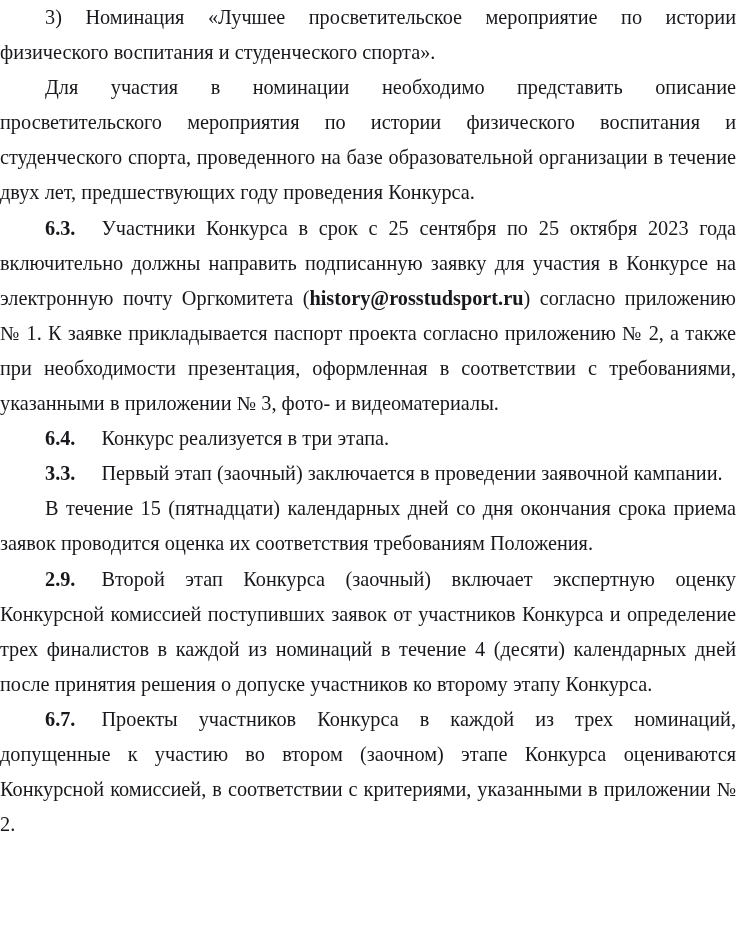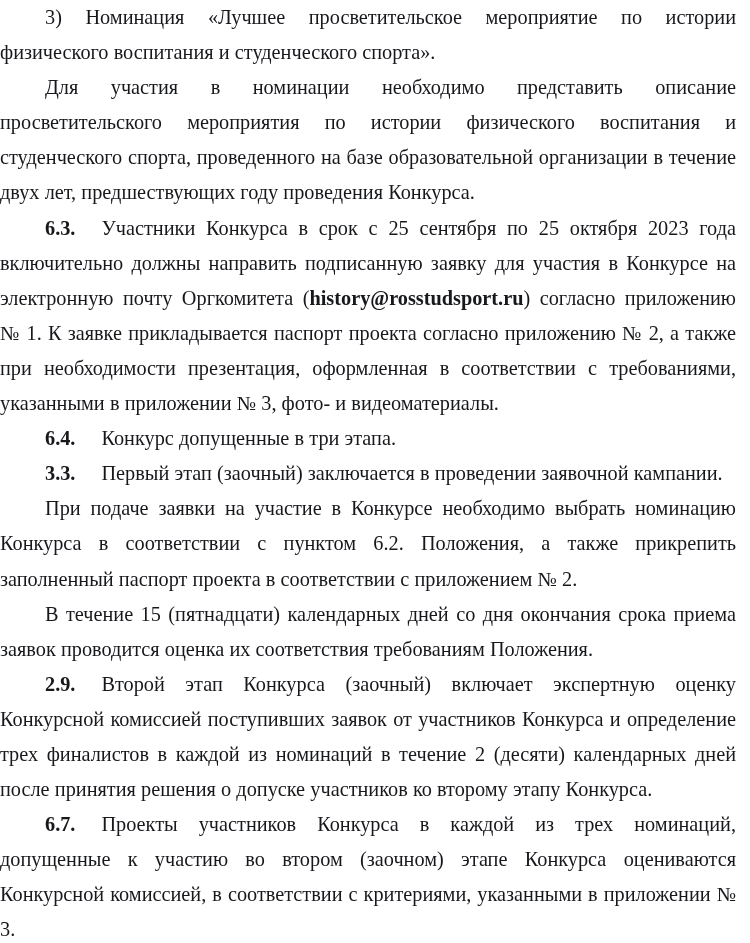--- a/index.html
+++ b/index.html
@@ -72,37 +72,34 @@
 
     <p class="para">
       <span>Для участия в номинации необходимо представить описание просветительского мероприятия по истории физического воспитания и студенческого спорта, проведенного на базе образовательной организации в течение двух лет, предшествующих году проведения Конкурса.</span>
     </p>
 
     <p class="para">
       <span class="clause-num">6.3.</span><span class="tabgap"></span><span>Участники Конкурса в срок с 25 сентября по 25 октября 2023 года включительно должны направить подписанную заявку для участия в Конкурсе на электронную почту Оргкомитета (</span><span class="email-bold">history@rosstudsport.ru</span><span>) согласно приложению № 1. К заявке прикладывается паспорт проекта согласно приложению № 2, а также при необходимости презентация, оформленная в соответствии с требованиями, указанными в приложении № 3, фото- и видеоматериалы.</span>
     </p>
 
     <p class="para">
-      <span class="clause-num">6.4.</span><span class="tabgap"></span><span>Конкурс допущенные в три этапа.</span>
+      <span class="clause-num">6.4.</span><span class="tabgap"></span><span>Конкурс реализуется в три этапа.</span>
     </p>
 
     <p class="para">
       <span class="clause-num">3.3.</span><span class="tabgap"></span><span>Первый этап (заочный) заключается в проведении заявочной кампании.</span>
     </p>
 
-    <p class="para">
-      <span>При подаче заявки на участие в Конкурсе необходимо выбрать номинацию Конкурса в соответствии с пунктом 6.2. Положения, а также прикрепить заполненный паспорт проекта в соответствии с приложением № 2.</span>
-    </p>
 
     <p class="para">
       <span>В течение 15 (пятнадцати) календарных дней со дня окончания срока приема заявок проводится оценка их соответствия требованиям Положения.</span>
     </p>
 
     <p class="para">
-      <span class="clause-num">2.9.</span><span class="tabgap"></span><span>Второй этап Конкурса (заочный) включает экспертную оценку Конкурсной комиссией поступивших заявок от участников Конкурса и определение трех финалистов в каждой из номинаций в течение 2 (десяти) календарных дней после принятия решения о допуске участников ко второму этапу Конкурса.</span>
+      <span class="clause-num">2.9.</span><span class="tabgap"></span><span>Второй этап Конкурса (заочный) включает экспертную оценку Конкурсной комиссией поступивших заявок от участников Конкурса и определение трех финалистов в каждой из номинаций в течение 4 (десяти) календарных дней после принятия решения о допуске участников ко второму этапу Конкурса.</span>
     </p>
 
     <p class="para">
-      <span class="clause-num">6.7.</span><span class="tabgap"></span><span>Проекты участников Конкурса в каждой из трех номинаций, допущенные к участию во втором (заочном) этапе Конкурса оцениваются Конкурсной комиссией, в соответствии с критериями, указанными в приложении № 3.</span>
+      <span class="clause-num">6.7.</span><span class="tabgap"></span><span>Проекты участников Конкурса в каждой из трех номинаций, допущенные к участию во втором (заочном) этапе Конкурса оцениваются Конкурсной комиссией, в соответствии с критериями, указанными в приложении № 2.</span>
     </p>
 
   </div>
 </div>
 
 </body></html>

